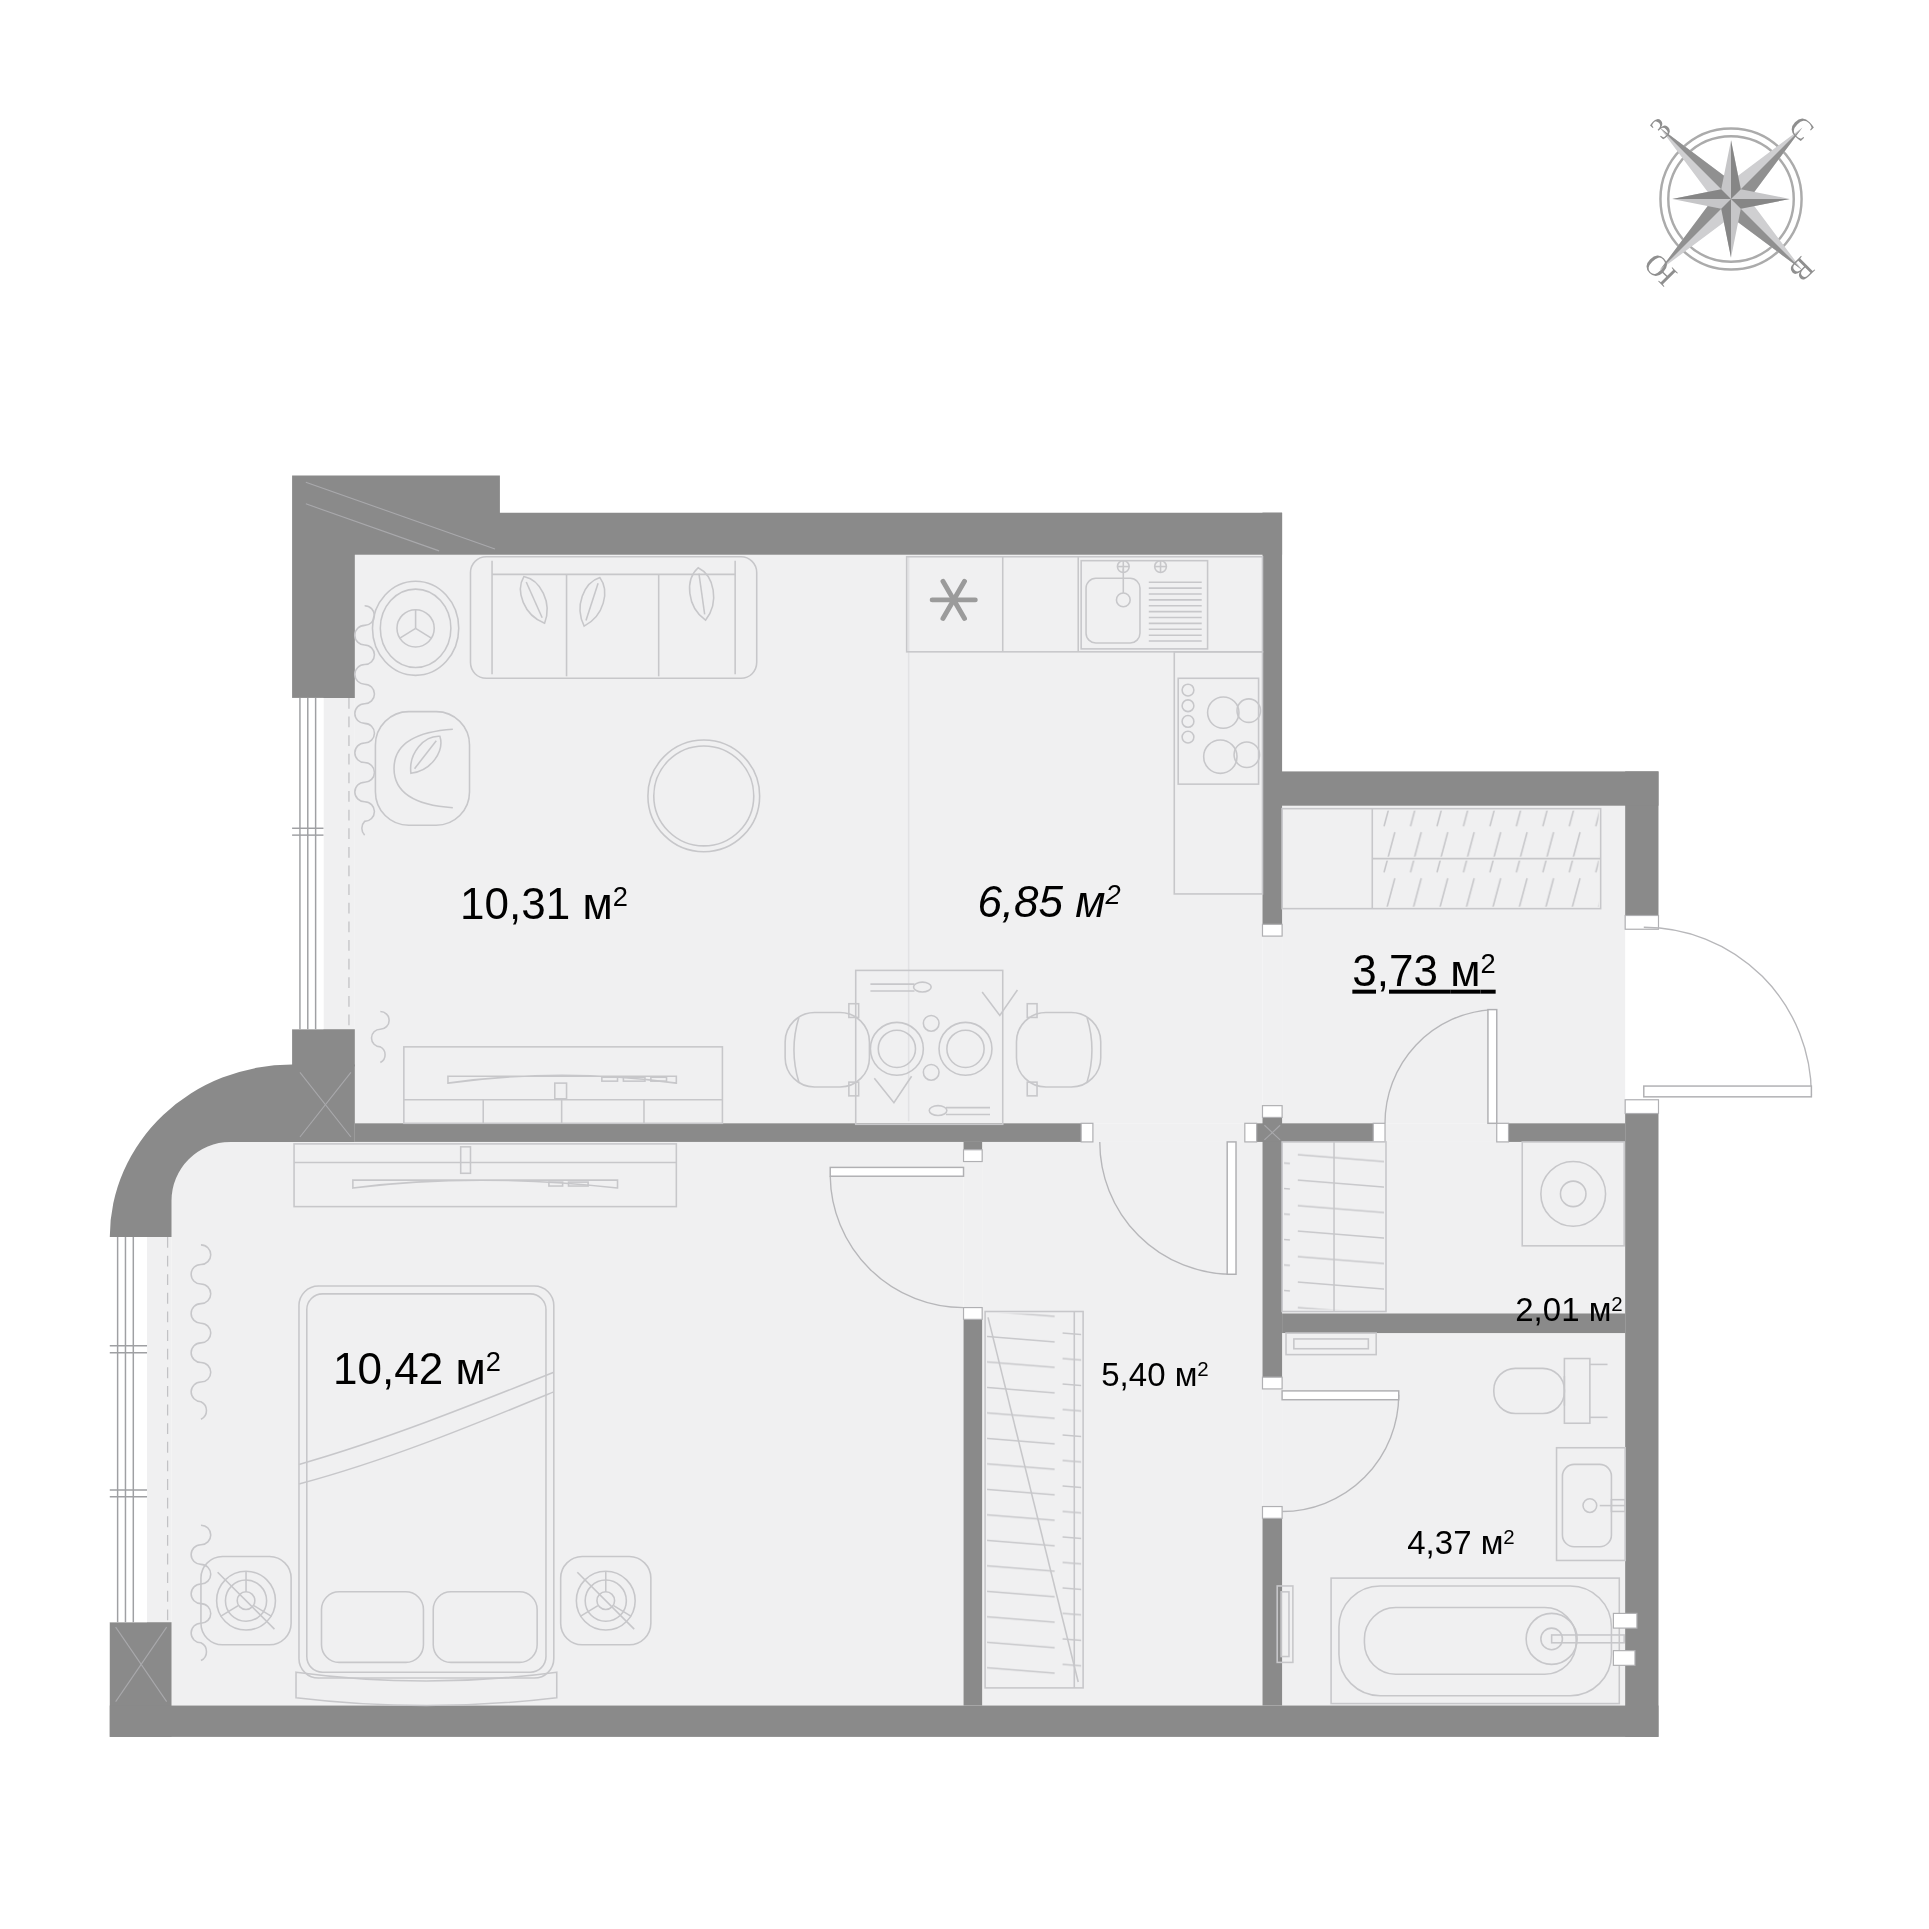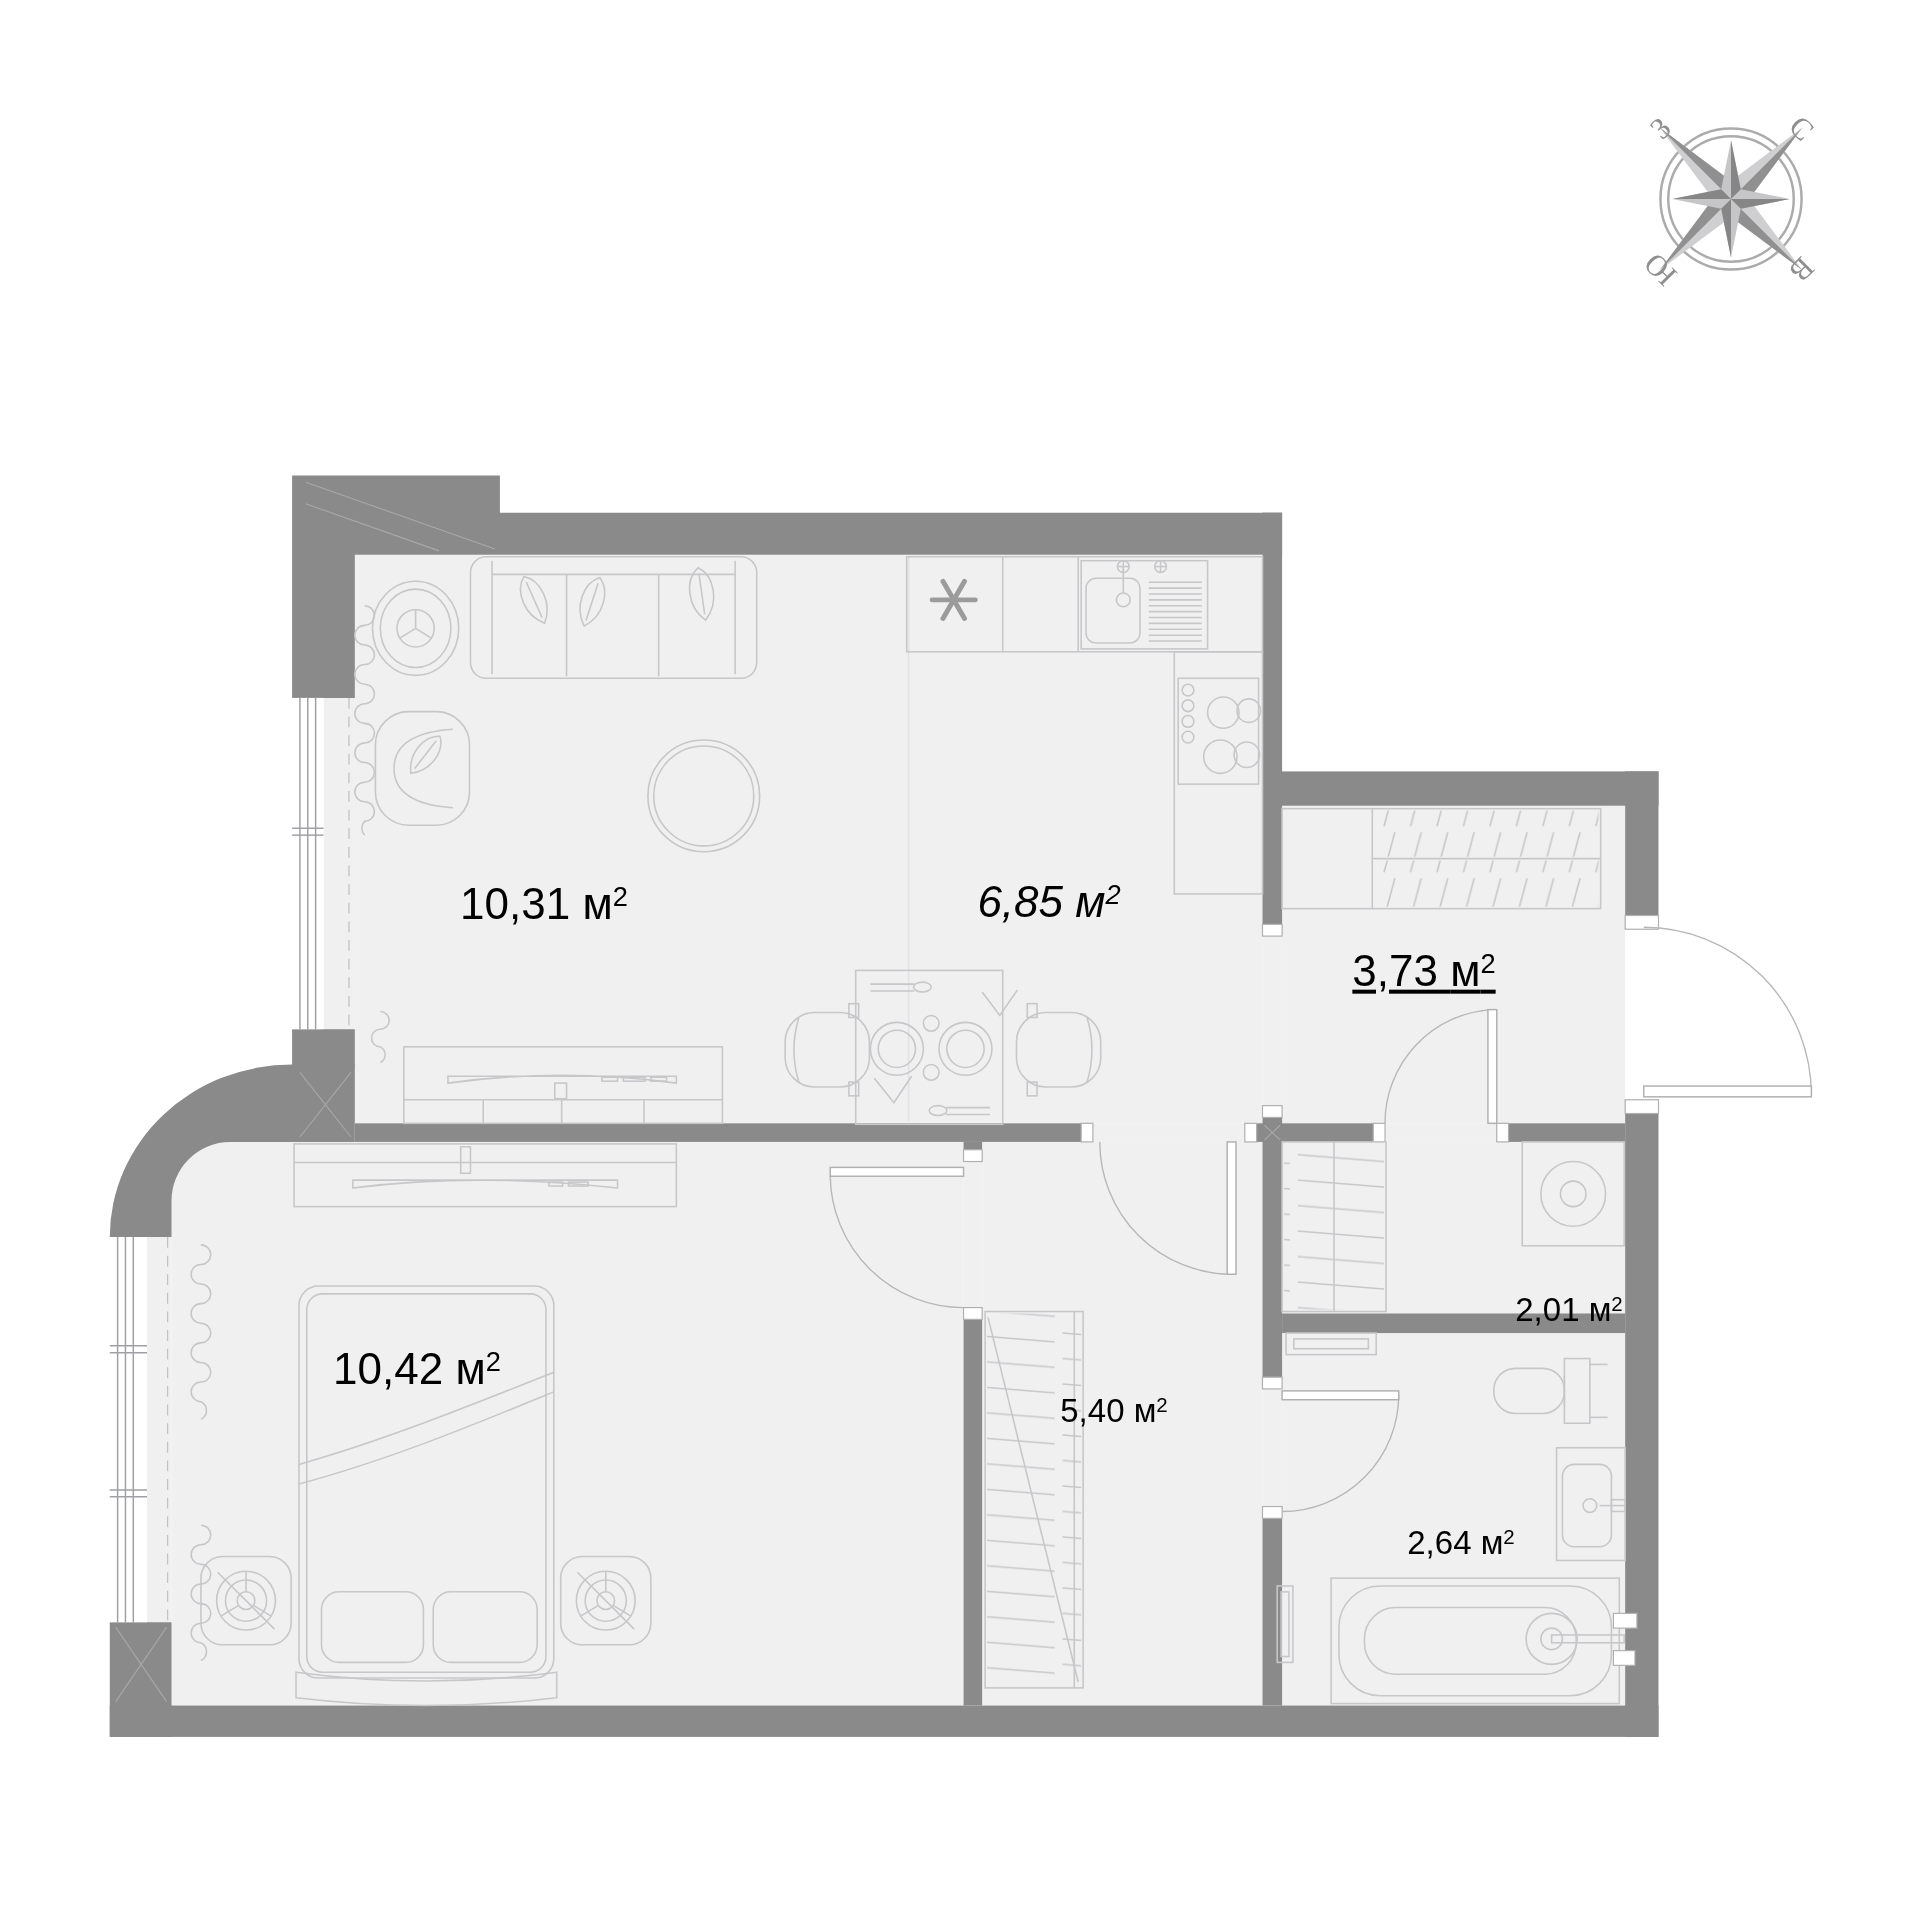--- a/index.html
+++ b/index.html
@@ -423,23 +423,23 @@
   </div>
   <div class="room-label lab-big" style="left:1049px;top:902px;font-style:italic;">
     <span>6,85</span>&nbsp;<span>м</span><sup>2</sup>
   </div>
   <div class="room-label lab-big" style="left:1424px;top:971px;text-decoration:underline;">
     <span>3,73</span>&nbsp;<span>м</span><sup>2</sup>
   </div>
   <div class="room-label lab-small" style="left:1569px;top:1276px;margin-top:33px;">
     <span>2,01</span>&nbsp;<span>м</span><sup>2</sup>
   </div>
-  <div class="room-label lab-small" style="left:1114px;top:1374px;margin-top:36px;">
+  <div class="room-label lab-small" style="left:1155px;top:1374px;">
     <span>5,40</span>&nbsp;<span>м</span><sup>2</sup>
   </div>
   <div class="room-label lab-big" style="left:417px;top:1369px;">
     <span>10,42</span>&nbsp;<span>м</span><sup>2</sup>
   </div>
   <div class="room-label lab-small" style="left:1461px;top:1542px;">
-    <span>2,64</span>&nbsp;<span>м</span><sup>2</sup>
+    <span>4,37</span>&nbsp;<span>м</span><sup>2</sup>
   </div>
 </div>
 
 
 </body></html>

